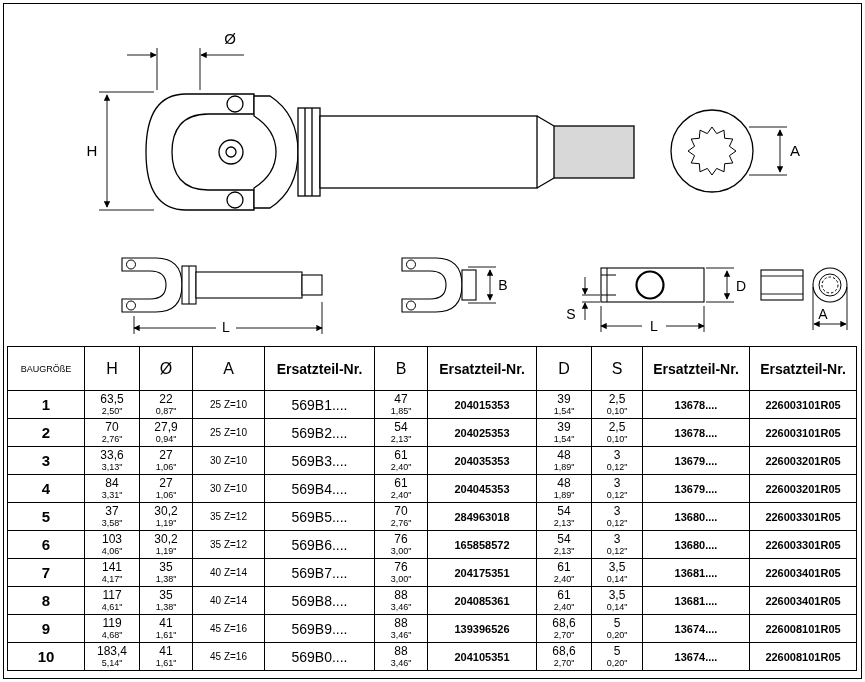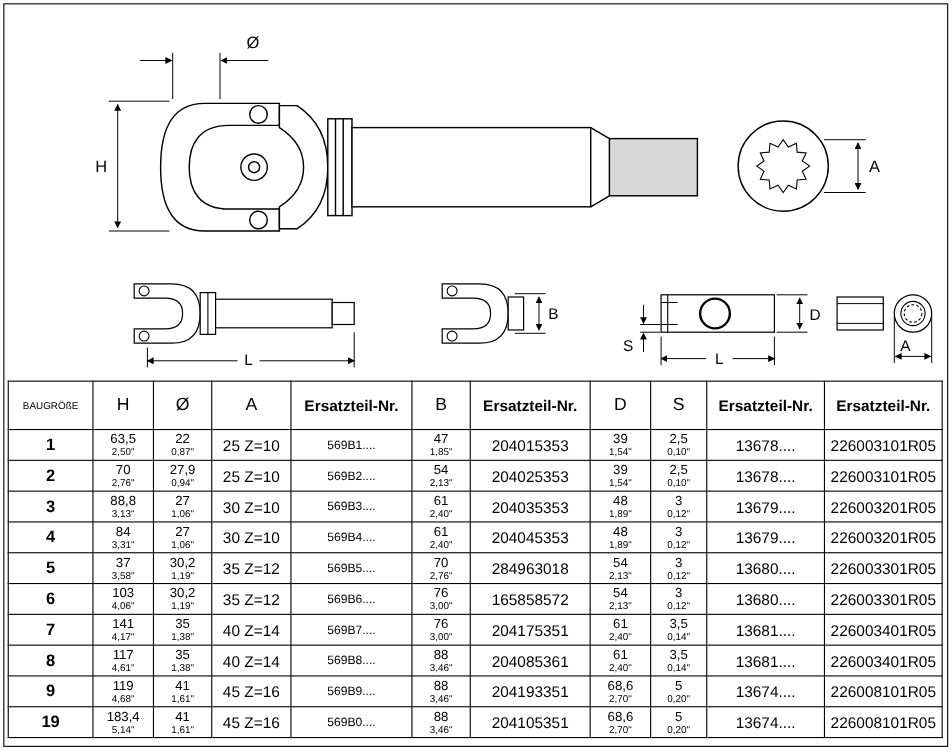--- a/index.html
+++ b/index.html
@@ -16,23 +16,23 @@
   table { border-collapse:collapse; table-layout:fixed; width:849px; margin:0 2px 0 3px; }
   th, td { border:1px solid #000; text-align:center; vertical-align:middle; overflow:hidden; padding:0; }
   thead tr { height:44px; }
   tbody tr { height:28px; }
   .th-size { font-size:9px; font-weight:normal; }
   .th-letter { font-size:16px; font-weight:normal; }
   .th-part { font-size:14px; font-weight:bold; }
   .c-size { font-size:15px; font-weight:bold; }
   .mm { font-size:12px; font-weight:normal; line-height:13px; }
   .in { font-size:9px; font-weight:normal; line-height:10px; }
-  .c-a { font-size:14px; }
-  .c-part { font-size:11px; }
-  .c-part.bold { font-weight:normal; font-size:14px; }
+  .c-a { font-size:10px; }
+  .c-part { font-size:14px; }
+  .c-part.bold { font-weight:bold; font-size:11px; }
 </style>
 </head>
 <body>
 
 <div class="page">
 
   <div class="drawings">
     <svg width="857" height="342" viewBox="0 0 857 342">
       <defs>
         <marker id="arr" viewBox="0 0 10 10" refX="9" refY="5" markerWidth="7" markerHeight="7" orient="auto-start-reverse">
@@ -250,21 +250,21 @@
       <div class="mm">2,5</div>
       <div class="in">0,10"</div>
     </td>
     <td class="c-part bold">13678....</td>
     <td class="c-part bold">226003101R05</td>
   </tr>
 
   <tr>
     <td class="c-size">3</td>
     <td>
-      <div class="mm">88,8</div>
+      <div class="mm">33,6</div>
       <div class="in">3,13"</div>
     </td>
     <td>
       <div class="mm">27</div>
       <div class="in">1,06"</div>
     </td>
     <td class="c-a">30 Z=10</td>
     <td class="c-part">569B3....</td>
     <td>
       <div class="mm">61</div>
@@ -437,35 +437,35 @@
     <td>
       <div class="mm">41</div>
       <div class="in">1,61"</div>
     </td>
     <td class="c-a">45 Z=16</td>
     <td class="c-part">569B9....</td>
     <td>
       <div class="mm">88</div>
       <div class="in">3,46"</div>
     </td>
-    <td class="c-part bold">204193351</td>
+    <td class="c-part bold">139396526</td>
     <td>
       <div class="mm">68,6</div>
       <div class="in">2,70"</div>
     </td>
     <td>
       <div class="mm">5</div>
       <div class="in">0,20"</div>
     </td>
     <td class="c-part bold">13674....</td>
     <td class="c-part bold">226008101R05</td>
   </tr>
 
   <tr>
-    <td class="c-size">19</td>
+    <td class="c-size">10</td>
     <td>
       <div class="mm">183,4</div>
       <div class="in">5,14"</div>
     </td>
     <td>
       <div class="mm">41</div>
       <div class="in">1,61"</div>
     </td>
     <td class="c-a">45 Z=16</td>
     <td class="c-part">569B0....</td>

